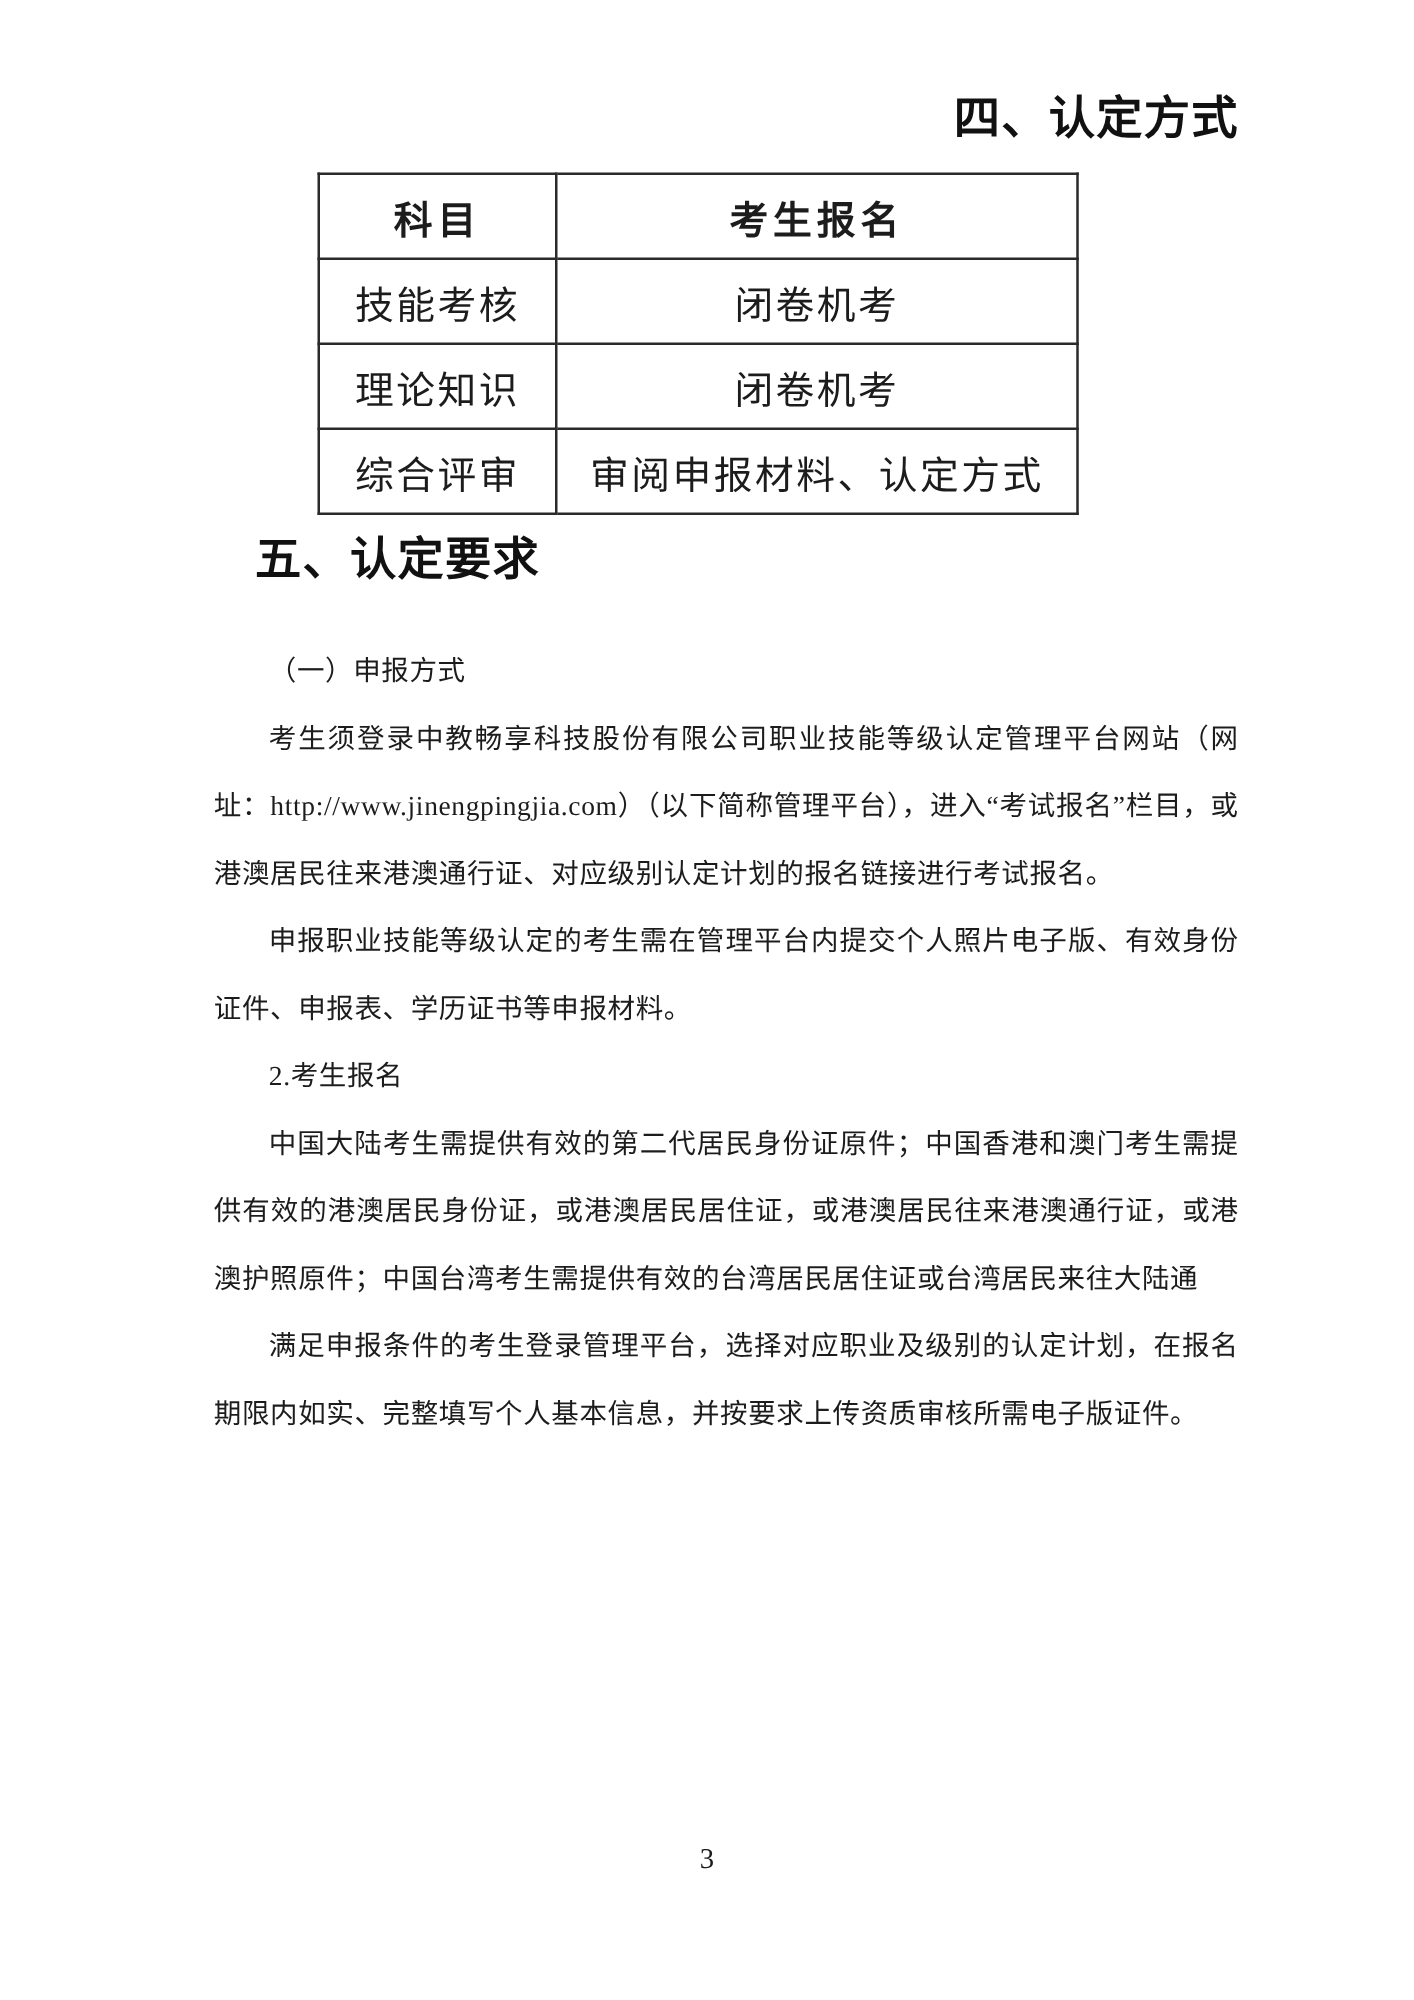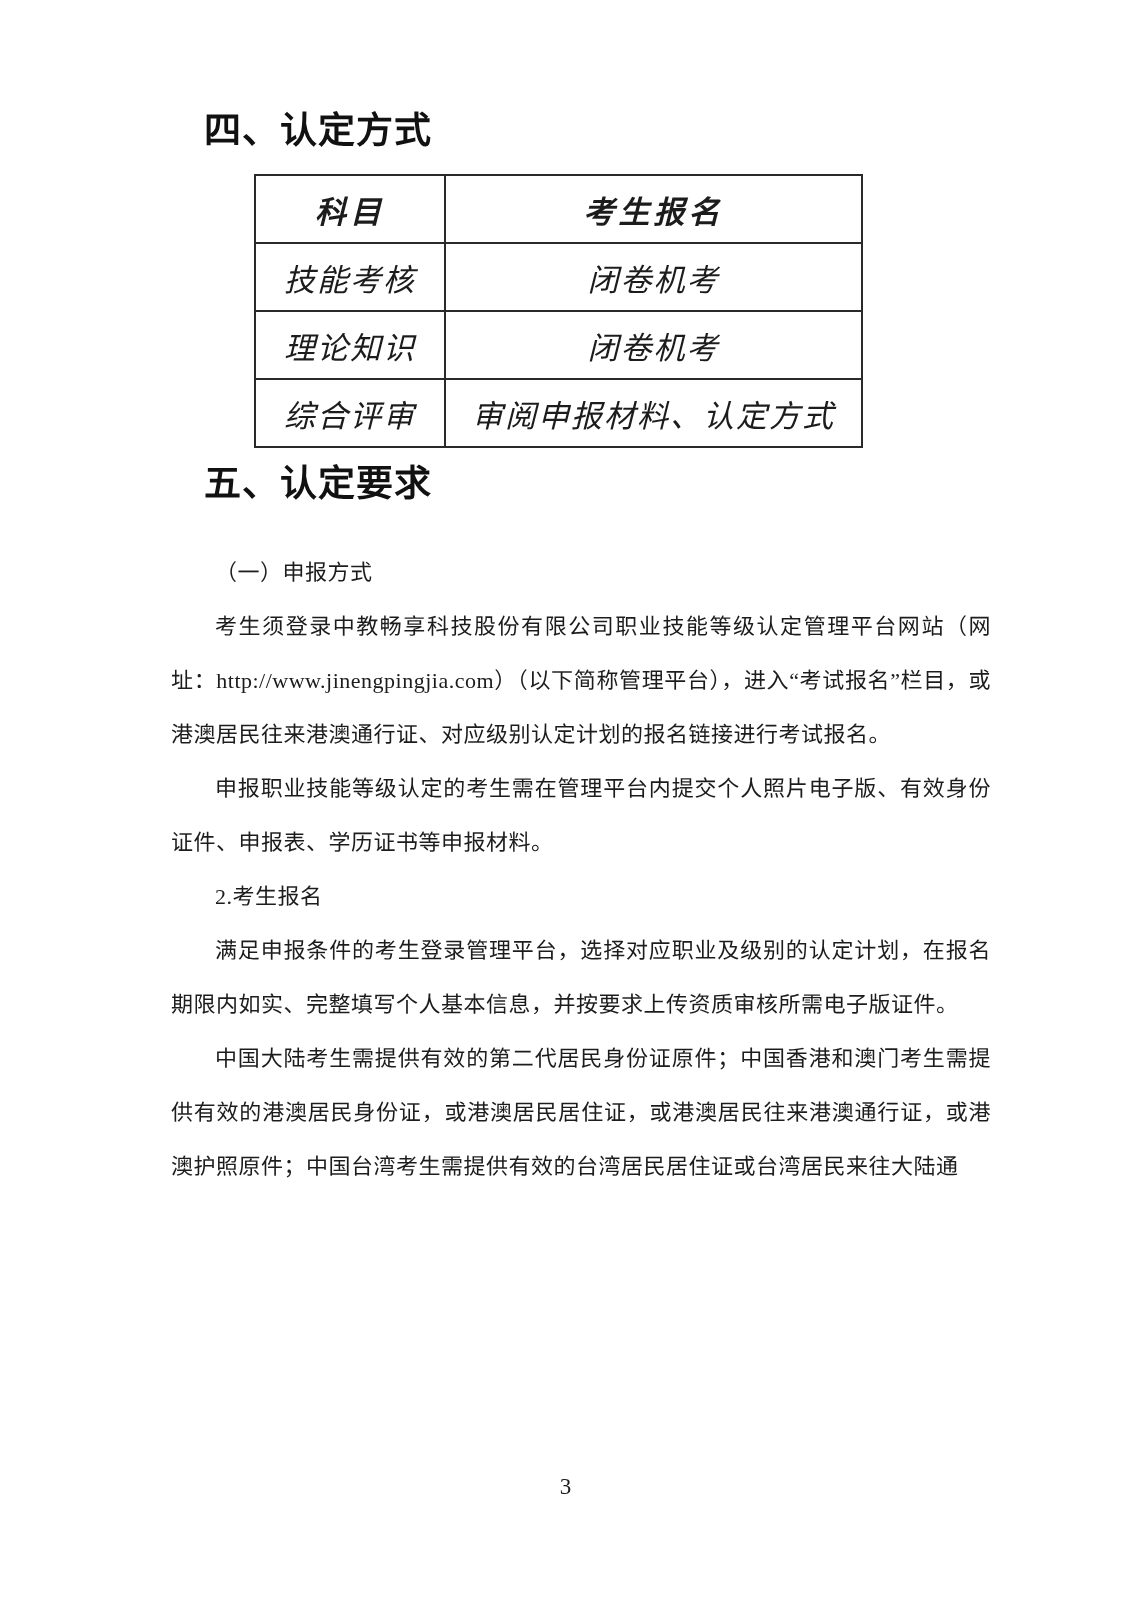--- a/index.html
+++ b/index.html
@@ -26,39 +26,38 @@
   .sec-heading {
     margin: 0;
     padding-left: 64px;
     font-family: "Liberation Sans", "DejaVu Sans", sans-serif;
     font-weight: 700;
     font-size: 37px;
     line-height: 40px;
     color: #111111;
     letter-spacing: 1px;
   }
-  .sec-heading.first { margin-top: 111px; }
+  .sec-heading.first { margin-top: 75px; text-align: right; }
   .sec-heading.second { margin-top: 16px; }
 
   table.assess {
     border-collapse: collapse;
     margin: 23px 0 0 114px;
     table-layout: fixed;
     width: 607px;
   }
   table.assess td, table.assess th {
     border: 2px solid #2a2a2a;
     height: 66px;
     text-align: center;
     vertical-align: middle;
     font-size: 31px;
     font-weight: 400;
     padding: 0 4px;
     letter-spacing: 2px;
-    font-style: italic;
   }
   table.assess th { font-weight: 700; letter-spacing: 4px; }
   col.c1 { width: 190px; }
   col.c2 { width: 417px; }
 
   .bodytext {
     margin-top: 42px;
     font-size: 22px;
     line-height: 54px;
     text-align: justify;
@@ -119,20 +118,20 @@
       </tbody>
     </table>
 
     <h2 class="sec-heading second">五、认定要求</h2>
 
     <div class="bodytext">
       <p class="subhead">（一）申报方式</p>
       <p class="para">考生须登录中教畅享科技股份有限公司职业技能等级认定管理平台网站（网址：http://www.jinengpingjia.com）（以下简称管理平台），进入“考试报名”栏目，或港澳居民往来港澳通行证、对应级别认定计划的报名链接进行考试报名。</p>
       <p class="para">申报职业技能等级认定的考生需在管理平台内提交个人照片电子版、有效身份证件、申报表、学历证书等申报材料。</p>
       <p class="subhead">2.考生报名</p>
+      <p class="para">中国大陆考生需提供有效的第二代居民身份证原件；中国香港和澳门考生需提供有效的港澳居民身份证，或港澳居民居住证，或港澳居民往来港澳通行证，或港澳护照原件；中国台湾考生需提供有效的台湾居民居住证或台湾居民来往大陆通</p>
       <p class="para">满足申报条件的考生登录管理平台，选择对应职业及级别的认定计划，在报名期限内如实、完整填写个人基本信息，并按要求上传资质审核所需电子版证件。</p>
-      <p class="para">中国大陆考生需提供有效的第二代居民身份证原件；中国香港和澳门考生需提供有效的港澳居民身份证，或港澳居民居住证，或港澳居民往来港澳通行证，或港澳护照原件；中国台湾考生需提供有效的台湾居民居住证或台湾居民来往大陆通</p>
     </div>
 
   </div>
 
   <div class="page-number">3</div>
 </div>
 
 </body></html>

